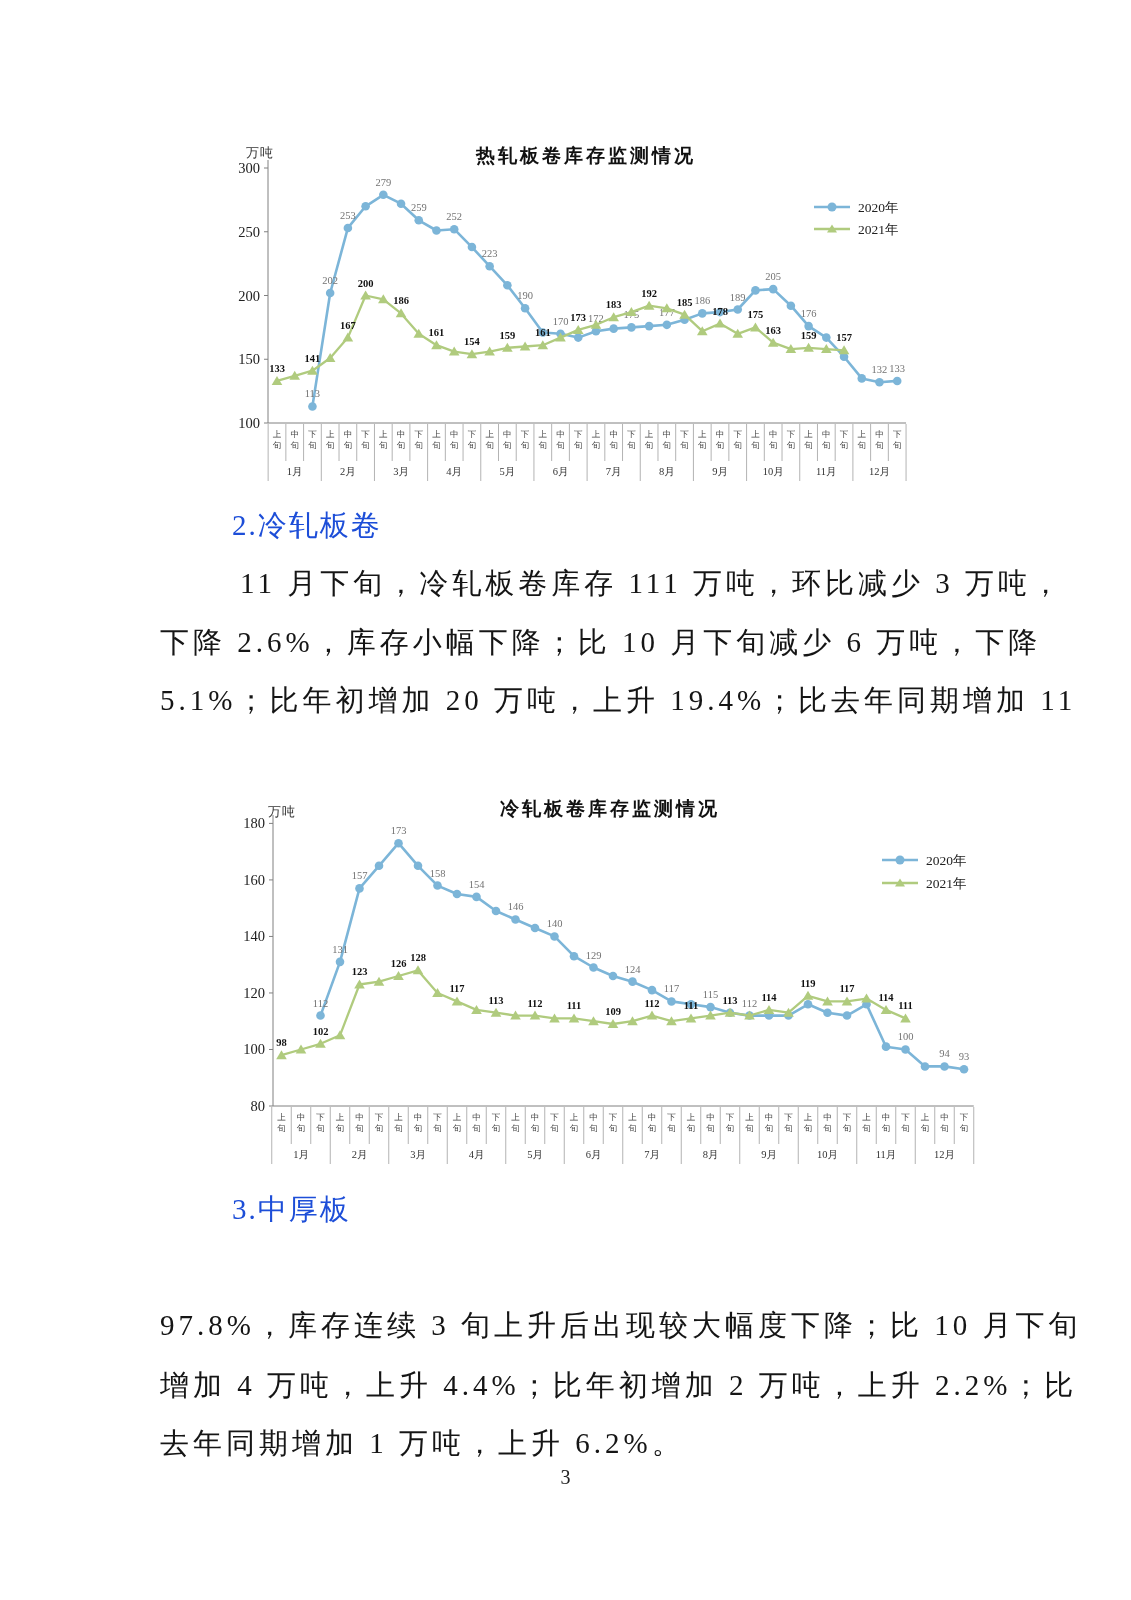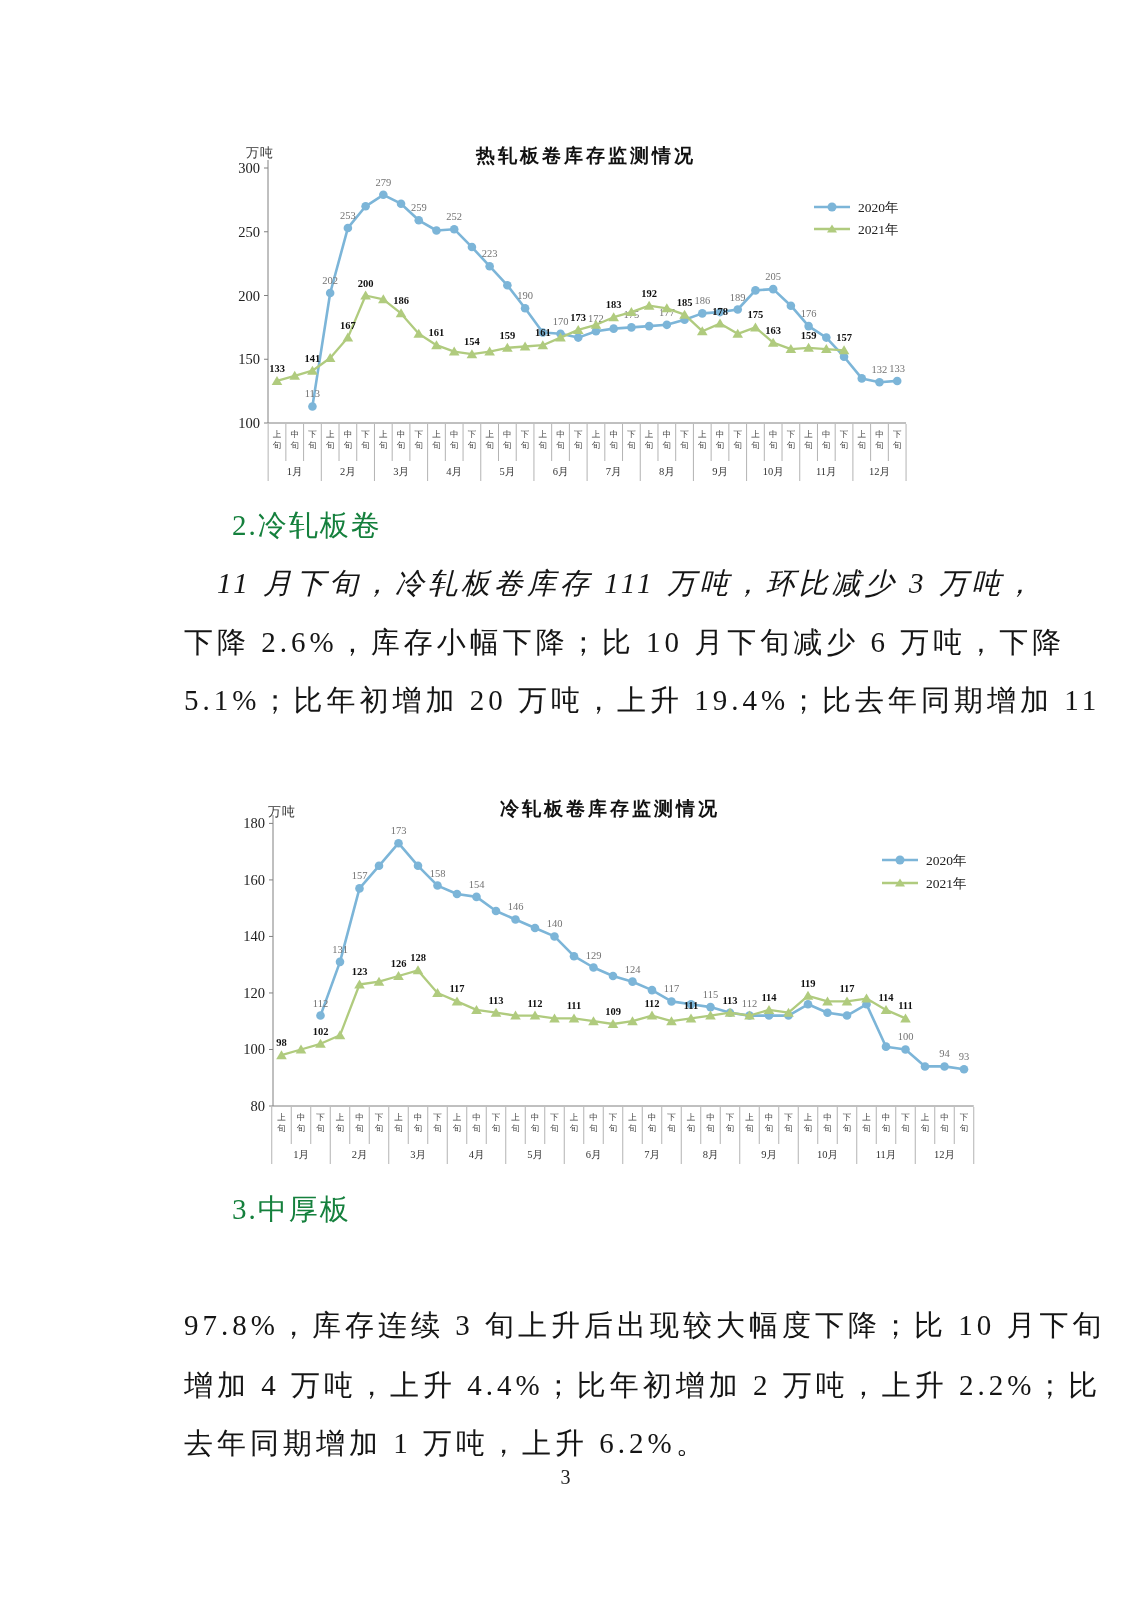--- a/index.html
+++ b/index.html
@@ -11,23 +11,23 @@
   .ct{font-size:19px;font-weight:600;letter-spacing:3px;text-anchor:middle;fill:#111;}
   .cu{font-size:13px;fill:#333;letter-spacing:1px;}
   .yt{font-size:14.5px;text-anchor:end;fill:#222;}
   .ax{stroke:#808080;stroke-width:1;fill:none;}
   .gl{stroke:#b3b3b3;stroke-width:1;}
   .per{font-size:8.5px;text-anchor:middle;fill:#444;}
   .mon{font-size:10.5px;text-anchor:middle;fill:#333;}
   .leg{font-size:13.5px;fill:#222;}
   .dl{font-size:10.5px;text-anchor:middle;}
   .dl.b{font-weight:700;}
-  .heading{position:absolute;left:232px;font-size:29px;letter-spacing:2px;color:#15803d;white-space:pre;}
-  .pline{position:absolute;left:184px;font-size:29px;letter-spacing:4px;color:#151515;white-space:pre;}
-  .pline.ind{left:217px;font-style:italic;}
+  .heading{position:absolute;left:232px;font-size:29px;letter-spacing:2px;color:#1d4ed8;white-space:pre;}
+  .pline{position:absolute;left:160px;font-size:29px;letter-spacing:4px;color:#151515;white-space:pre;}
+  .pline.ind{left:240px;}
   .pagenum{position:absolute;top:1466px;left:0;width:1131px;text-align:center;font-size:20px;color:#222;}
 </style>
 </head>
 <body>
 
 <div class="page">
 
   <svg class="csvg" id="chart-svg-0" width="1131" height="1600" viewBox="0 0 1131 1600">
       <text x="586" y="162" class="ct">热轧板卷库存监测情况</text>
       <text x="246" y="157" class="cu">万吨</text>

